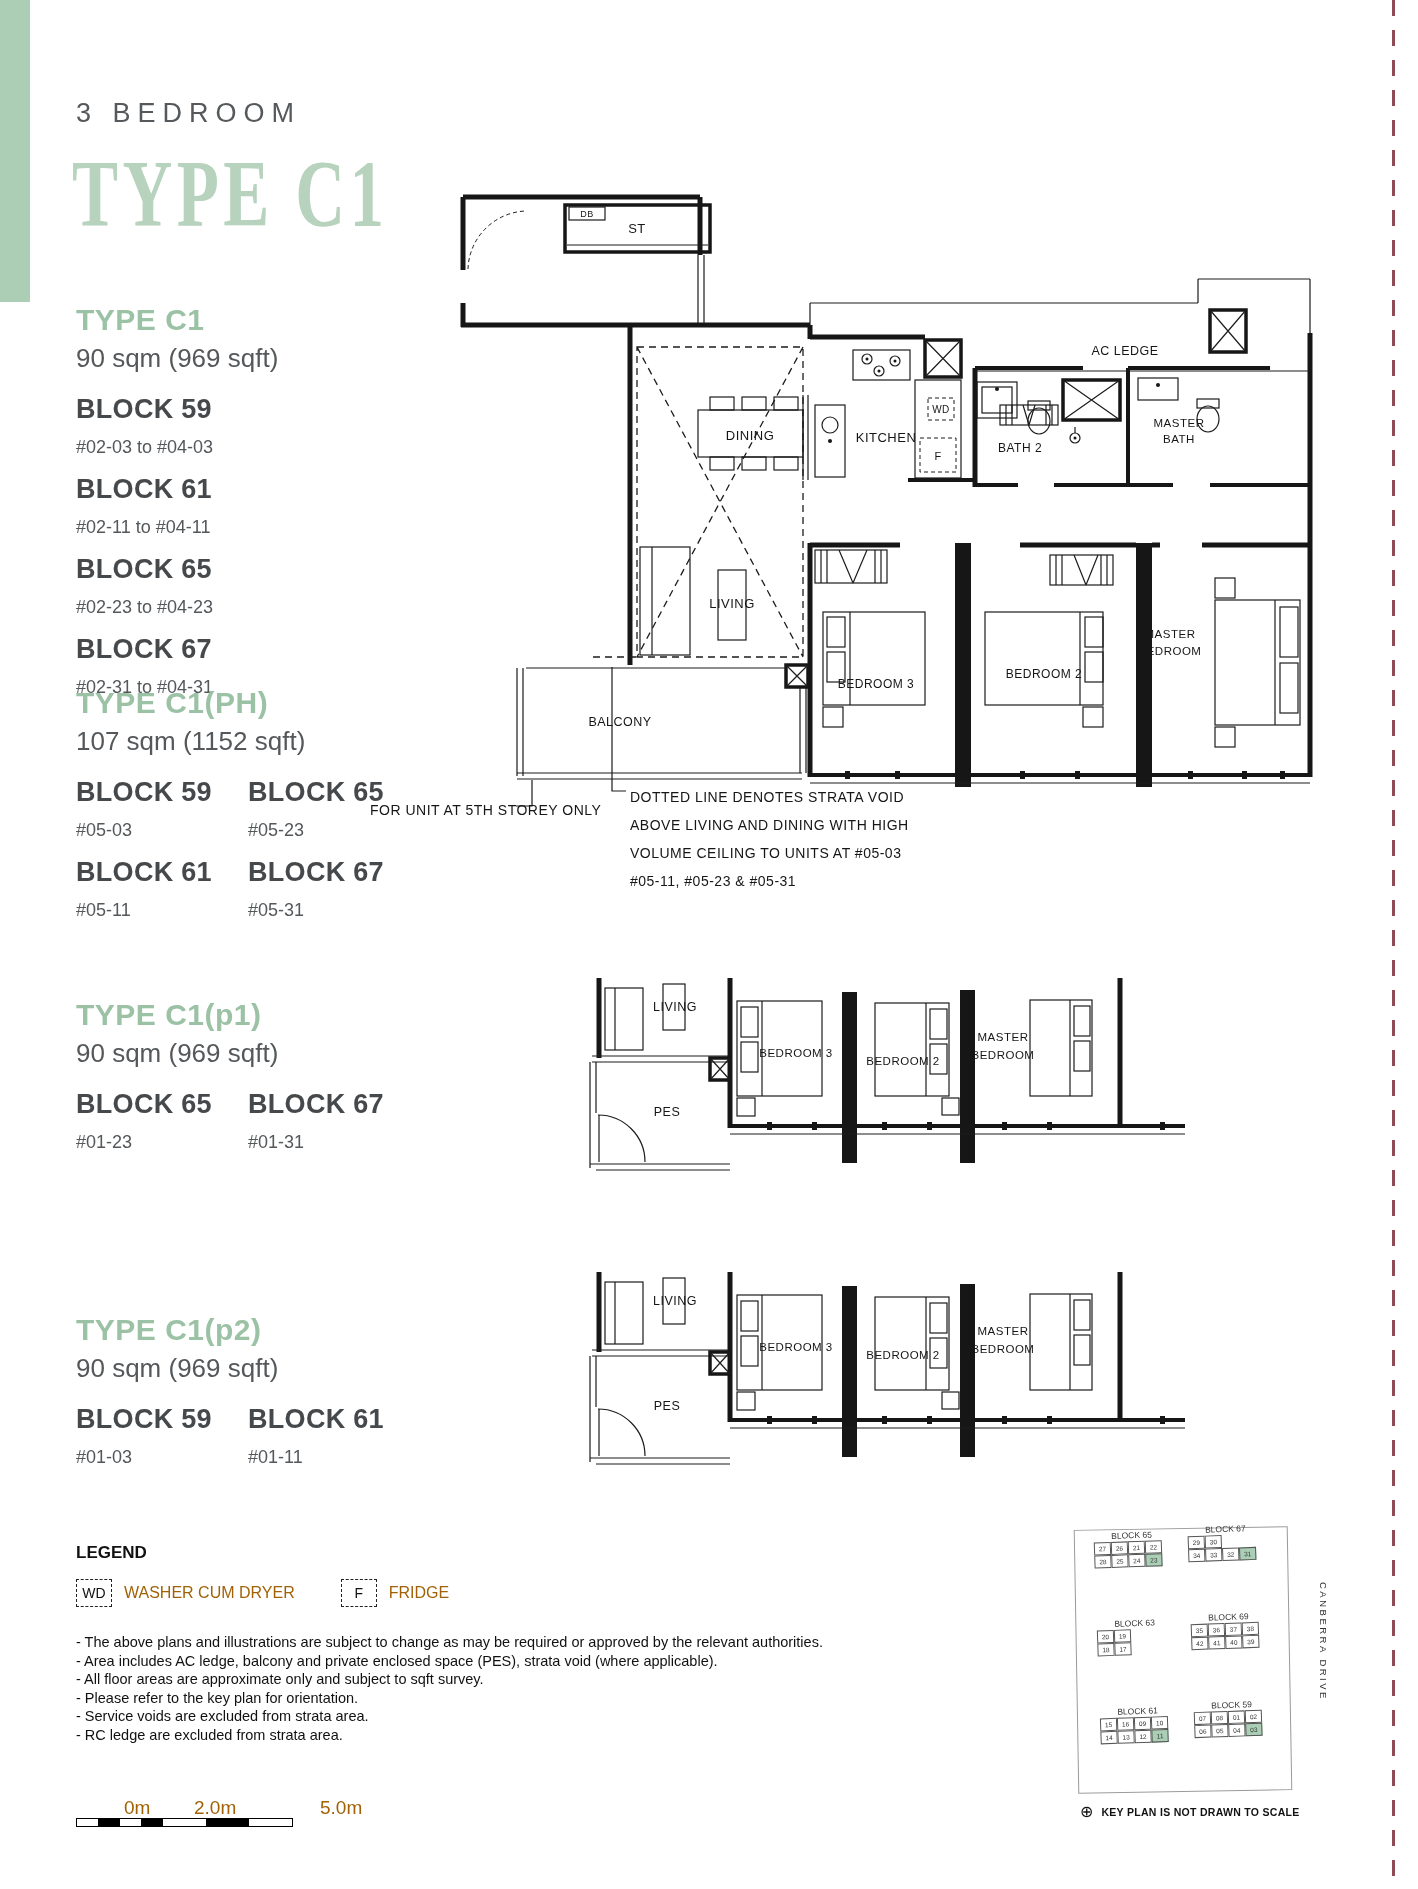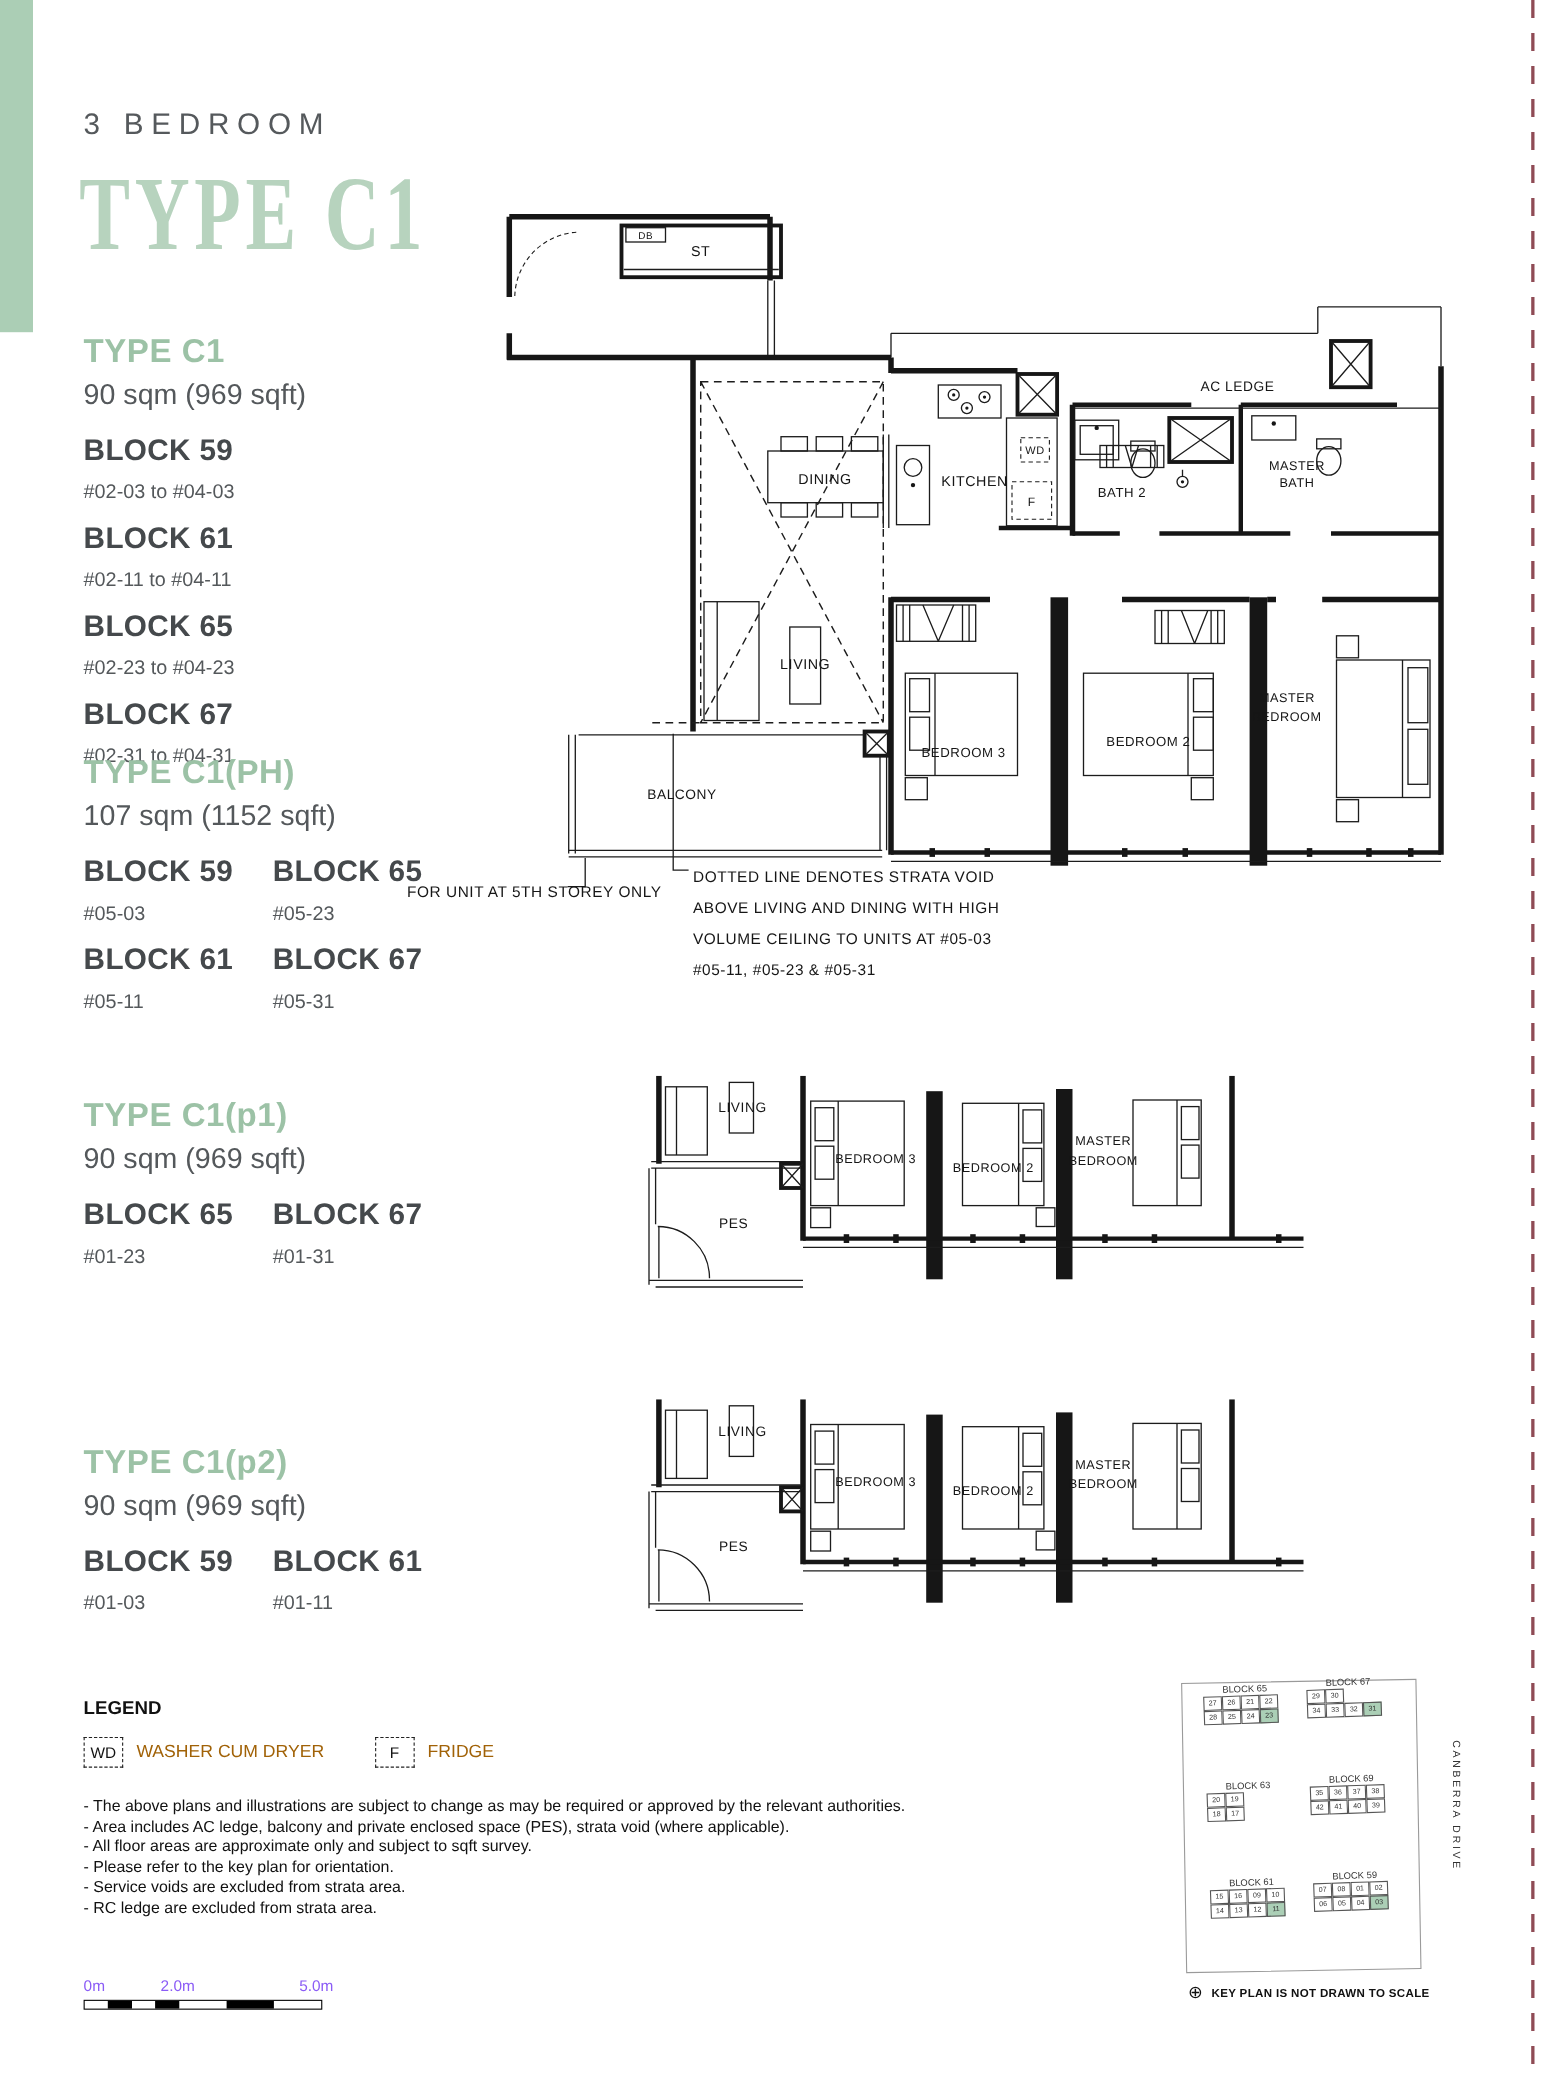--- a/index.html
+++ b/index.html
@@ -27,21 +27,21 @@
 
   
   .legend-title,.note-title{font-size:17px;font-weight:bold;color:#111;}
   .legend-row{display:flex;align-items:center;margin-top:16px;}
   .sym-box{width:34px;height:26px;border:1.5px dashed #222;display:flex;align-items:center;
            justify-content:center;font-size:14px;color:#111;margin-right:12px;}
   .legend-label{font-size:16px;color:#a16207;margin-right:46px;}
   .note-item{font-size:14.5px;color:#111;line-height:18.5px;}
 
   
-  .scale-labels{position:relative;height:18px;font-size:14px;color:#8b5cf6;}
+  .scale-labels{position:relative;height:18px;font-size:19px;color:#a16207;margin-left:48px;}
   .bar{position:relative;width:215px;height:7px;border:1px solid #000;margin-top:3px;}
   .seg{position:absolute;top:0;height:7px;background:#000;}
 
   
   .kp{left:1072px;top:1520px;width:250px;height:285px;}
   .kp-inner{position:absolute;left:0;top:0;width:100%;height:100%;transform:rotate(-2deg);}
   .kp-outline{position:absolute;left:4px;top:8px;width:212px;height:262px;
               border:1px solid #9a9a9a;transform:rotate(-1deg);}
   .kp-block{position:absolute;width:76px;}
   .kp-name{font-size:8.5px;color:#333;text-align:center;margin-bottom:1px;white-space:nowrap;}

